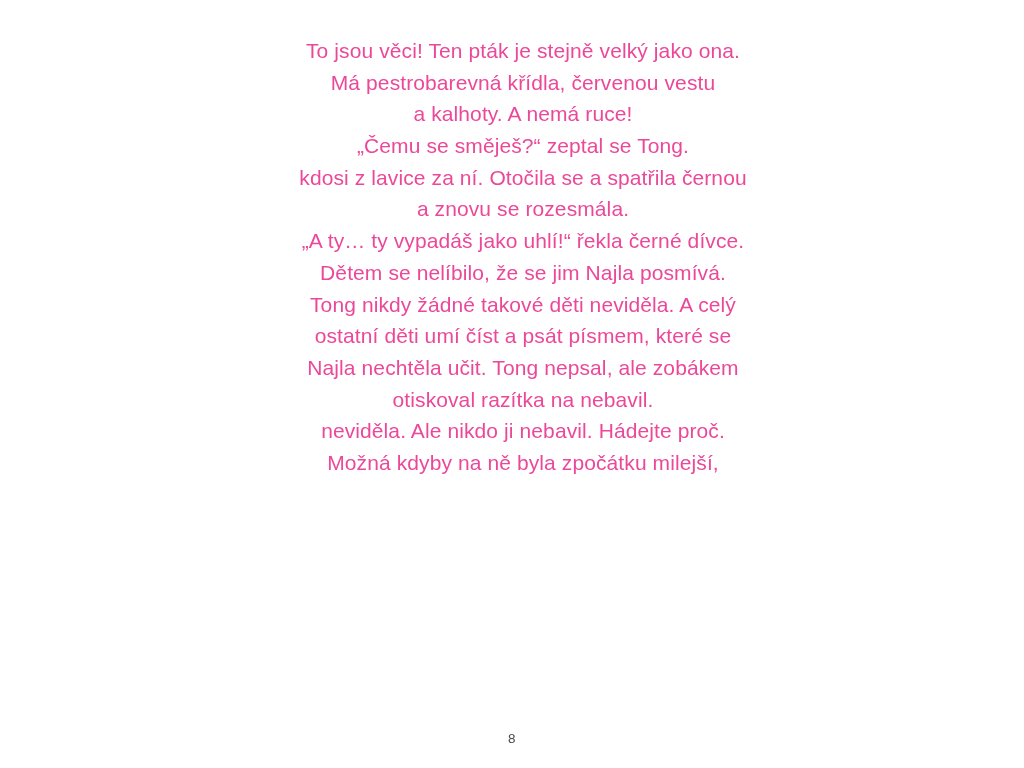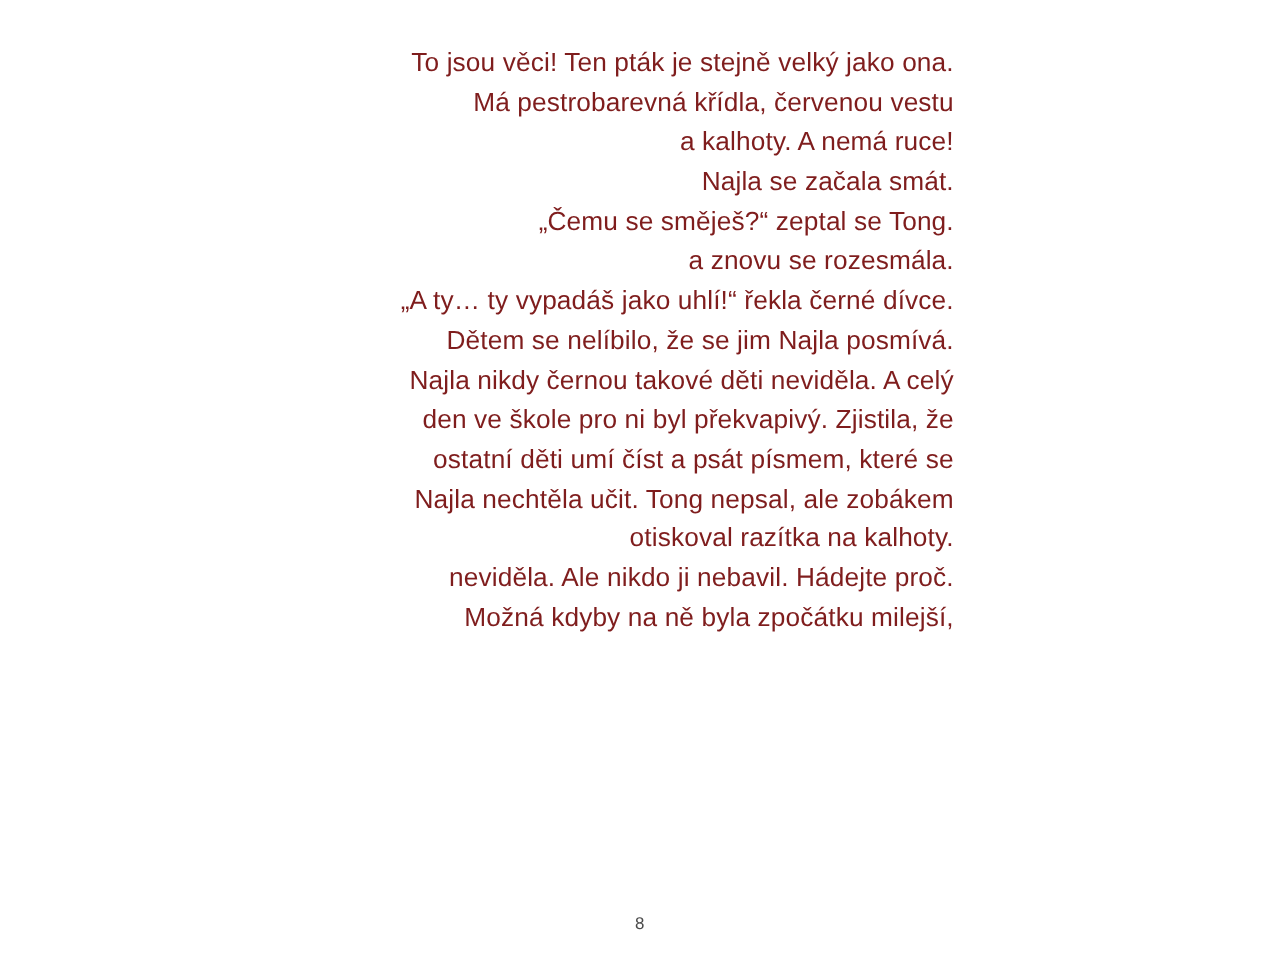--- a/index.html
+++ b/index.html
@@ -13,25 +13,25 @@
     height: 768px;
     background: #ffffff;
     overflow: hidden;
     font-family: "Liberation Sans", sans-serif;
   }
   .text-block {
     position: absolute;
     left: 283px;
     top: 35px;
     width: 480px;
-    color: #7f1d1d;
+    color: #ec4899;
     font-size: 21px;
     line-height: 31.7px;
     letter-spacing: 0.1px;
-    text-align: right;
+    text-align: center;
     white-space: nowrap;
   }
   .text-line {
     height: 31.7px;
   }
   .page-number {
     position: absolute;
     left: 0;
     right: 0;
     top: 731px;
@@ -42,27 +42,26 @@
   }
 </style>
 </head>
 <body>
 
 <div class="page">
   <div class="text-block" id="text-block">
       <div class="text-line">To jsou věci! Ten pták je stejně velký jako ona.</div>
       <div class="text-line">Má pestrobarevná křídla, červenou vestu</div>
       <div class="text-line">a kalhoty. A nemá ruce!</div>
-      <div class="text-line">Najla se začala smát.</div>
       <div class="text-line">„Čemu se směješ?“ zeptal se Tong.</div>
+      <div class="text-line">kdosi z lavice za ní. Otočila se a spatřila černou</div>
       <div class="text-line">a znovu se rozesmála.</div>
       <div class="text-line">„A ty… ty vypadáš jako uhlí!“ řekla černé dívce.</div>
       <div class="text-line">Dětem se nelíbilo, že se jim Najla posmívá.</div>
-      <div class="text-line">Najla nikdy černou takové děti neviděla. A celý</div>
-      <div class="text-line">den ve škole pro ni byl překvapivý. Zjistila, že</div>
+      <div class="text-line">Tong nikdy žádné takové děti neviděla. A celý</div>
       <div class="text-line">ostatní děti umí číst a psát písmem, které se</div>
       <div class="text-line">Najla nechtěla učit. Tong nepsal, ale zobákem</div>
-      <div class="text-line">otiskoval razítka na kalhoty.</div>
+      <div class="text-line">otiskoval razítka na nebavil.</div>
       <div class="text-line">neviděla. Ale nikdo ji nebavil. Hádejte proč.</div>
       <div class="text-line">Možná kdyby na ně byla zpočátku milejší,</div>
     </div>
   <div class="page-number">8</div>
 </div>
 
 </body></html>

